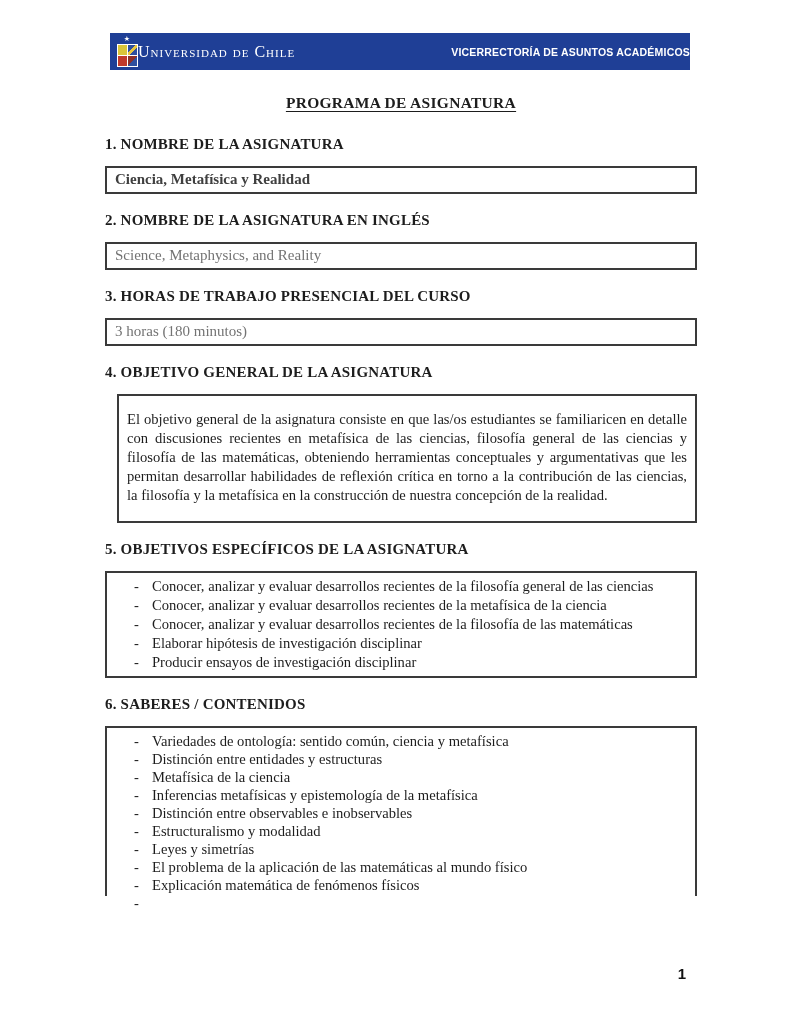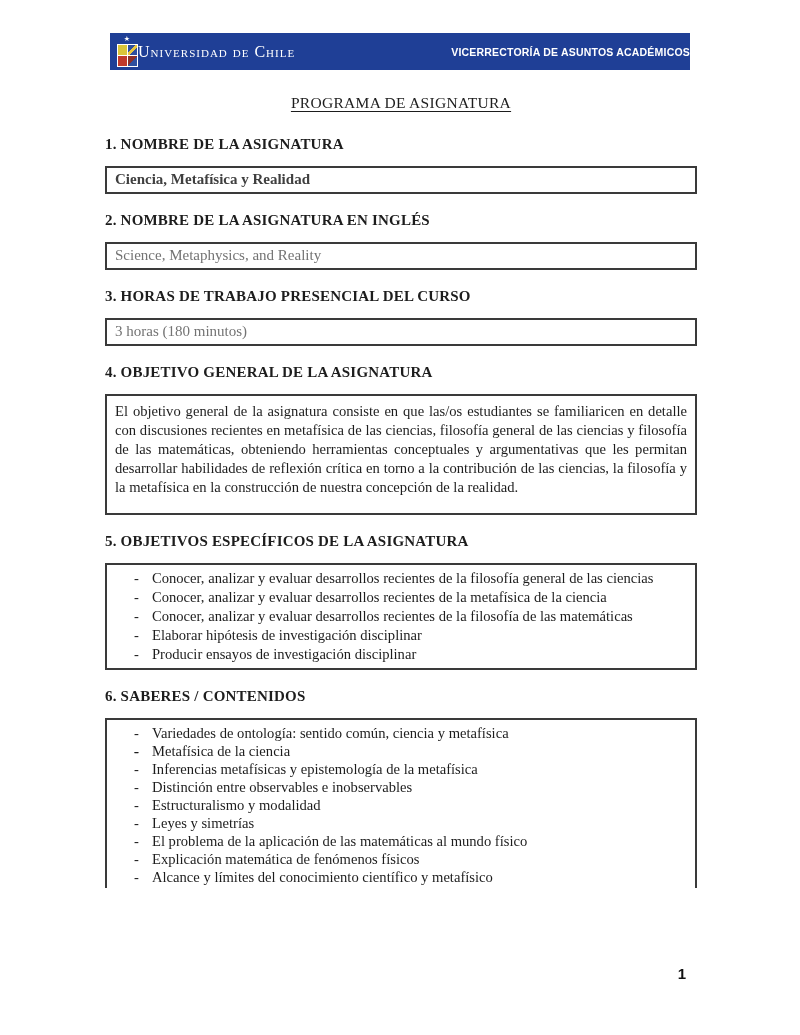--- a/index.html
+++ b/index.html
@@ -82,21 +82,21 @@
   
   .content {
     position: absolute;
     left: 105px;
     top: 88px;
     width: 592px;
     color: #1d1d1d;
   }
   .doc-title {
     text-align: center;
-    font-weight: normal;
+    font-weight: bold;
     font-size: 15.5px;
     letter-spacing: 0.3px;
     text-decoration: underline;
     text-underline-offset: 3px;
     margin: 6px 0 0 0;
   }
   .sec-heading {
     font-weight: bold;
     font-size: 15px;
     letter-spacing: 0.2px;
@@ -111,25 +111,26 @@
     font-size: 15px;
     line-height: 19px;
     background: #ffffff;
   }
   .bold-value { font-weight: bold; color: #3f3f3f; }
   .gray-value { color: #737373; }
 
   .text-box {
     box-sizing: border-box;
     border: 2px solid #3a3a3a;
-    padding: 6px 8px 16px 8px;
+    padding: 14px 8px 16px 8px;
     font-size: 14.6px;
     line-height: 19px;
     text-align: justify;
     color: #1d1d1d;
+    margin-left: 12px;
   }
 
   .list-box {
     box-sizing: border-box;
     border: 2px solid #3a3a3a;
     padding: 4px 8px 4px 0;
   }
   .list-box.open-bottom {
     border-bottom: none;
     padding-bottom: 2px;
@@ -235,20 +236,21 @@
 
     <div class="sec-heading">6. SABERES / CONTENIDOS</div>
     <div class="list-box open-bottom tight">
       <ul>
           <li>
           <span class="dash">-</span>
           <span class="li-text">Variedades de ontología: sentido común, ciencia y metafísica</span>
         </li>
           <li>
           <span class="dash">-</span>
+          <span class="li-text">Distinción entre entidades y estructuras</span>
         </li>
           <li>
           <span class="dash">-</span>
           <span class="li-text">Metafísica de la ciencia</span>
         </li>
           <li>
           <span class="dash">-</span>
           <span class="li-text">Inferencias metafísicas y epistemología de la metafísica</span>
         </li>
           <li>
@@ -266,21 +268,20 @@
           <li>
           <span class="dash">-</span>
           <span class="li-text">El problema de la aplicación de las matemáticas al mundo físico</span>
         </li>
           <li>
           <span class="dash">-</span>
           <span class="li-text">Explicación matemática de fenómenos físicos</span>
         </li>
           <li>
           <span class="dash">-</span>
-          <span class="li-text">Alcance y límites del conocimiento científico y metafísico</span>
         </li>
         </ul>
     </div>
 
   </div>
 
   <div class="page-number">1</div>
 
 </div>
 

